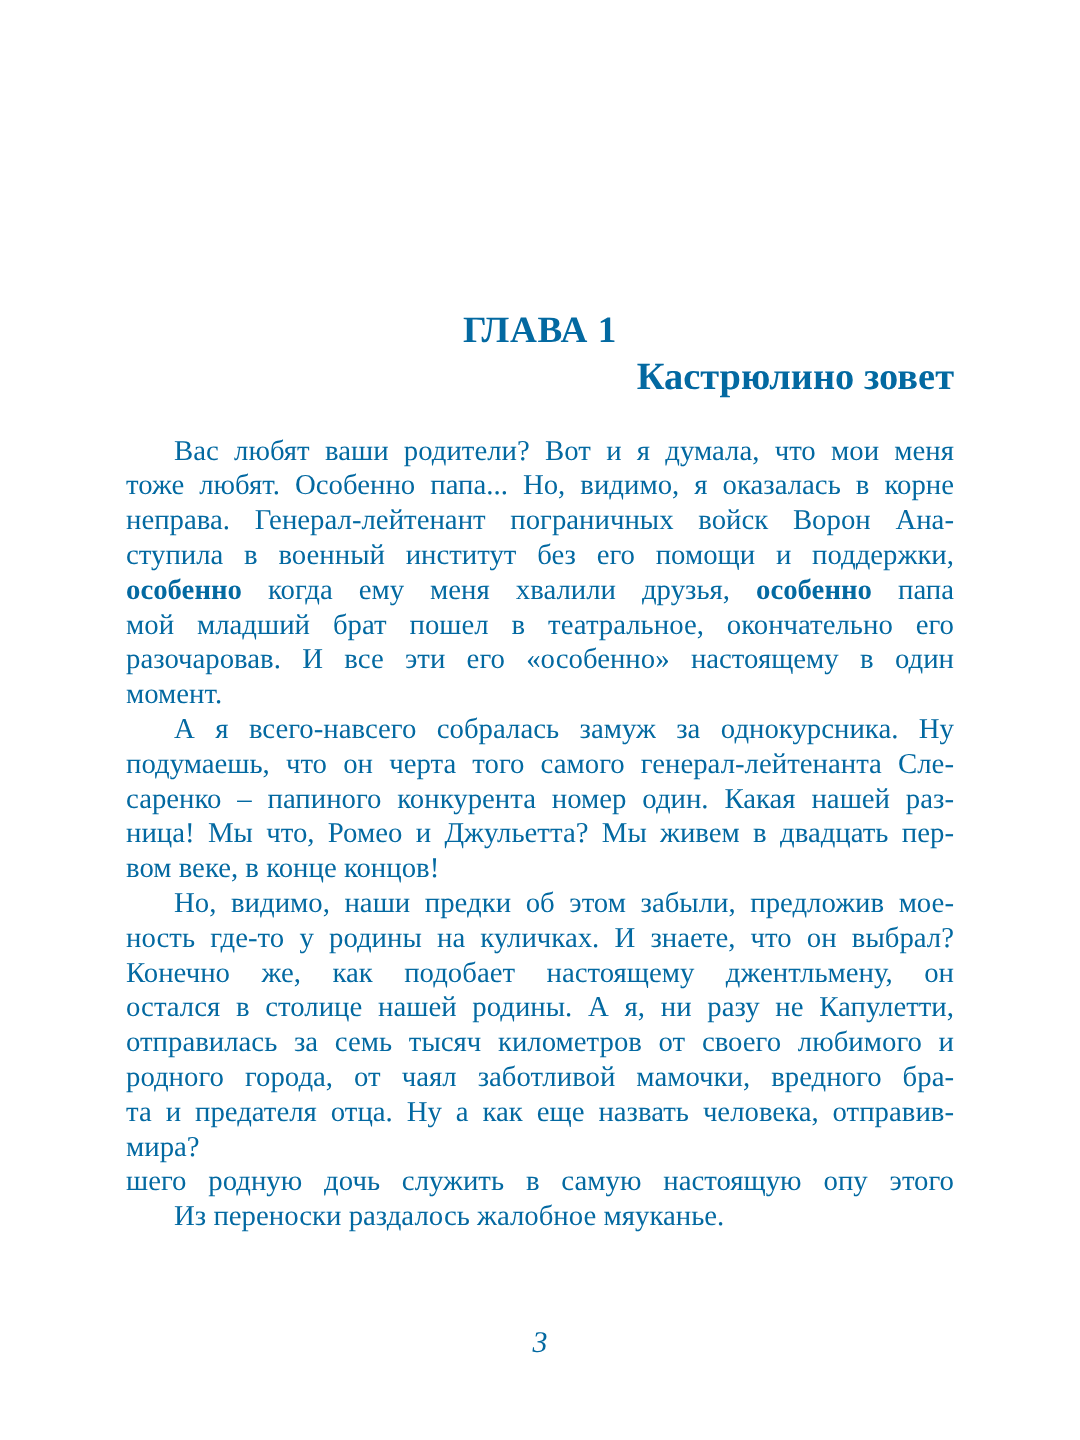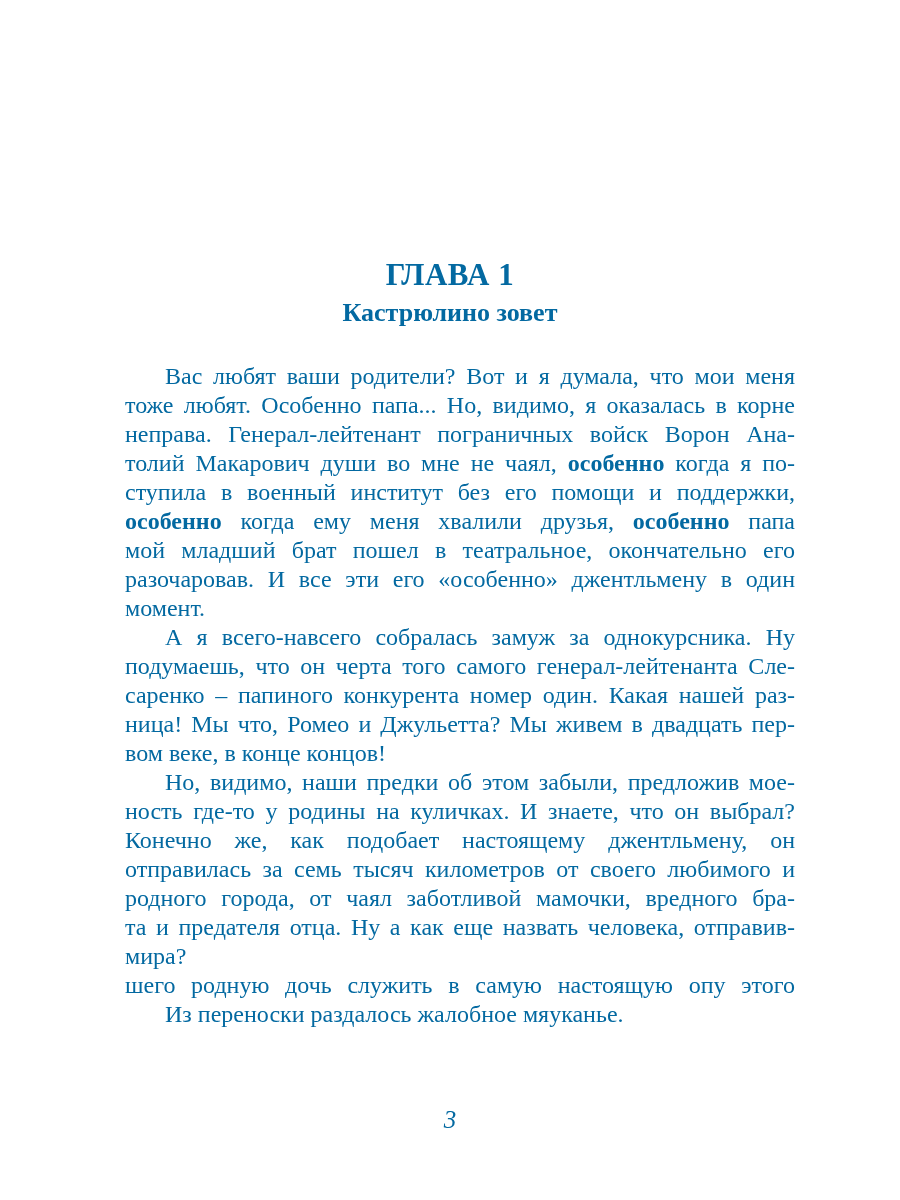--- a/index.html
+++ b/index.html
@@ -23,31 +23,30 @@
     width: 690px;
   }
   .chapter-title {
     text-align: center;
     font-weight: bold;
     font-size: 31px;
     line-height: 34px;
     letter-spacing: 0.5px;
   }
   .chapter-subtitle {
-    text-align: center;
+    text-align: right;
     font-weight: bold;
-    font-size: 26px;
+    font-size: 32px;
     line-height: 30px;
     margin-top: 6px;
   }
   .body-text {
     margin-top: 34px;
     font-size: 24px;
     line-height: 29px;
-    margin-left: 20px;
   }
   .line {
     text-align: justify;
     text-align-last: justify;
   }
   .line.plast {
     text-align-last: left;
   }
   .line.first {
     text-indent: 40px;
@@ -71,38 +70,38 @@
 
 <div class="page">
   <div class="content">
     <div class="chapter-title">ГЛАВА 1</div>
     <div class="chapter-subtitle">Кастрюлино зовет</div>
     <div class="body-text">
         <div>
           <div class="line first"><span>Вас любят ваши родители? Вот и я думала, что мои меня</span></div>
           <div class="line"><span>тоже любят. Особенно папа... Но, видимо, я оказалась в корне</span></div>
           <div class="line"><span>неправа. Генерал-лейтенант пограничных войск Ворон Ана-</span></div>
-          <div class="line"><span>толий Макарович души во мне не чаял, </span><span class="bold">особенно</span><span> когда я по-</span></div>
           <div class="line"><span>ступила в военный институт без его помощи и поддержки,</span></div>
           <div class="line"><span class="bold">особенно</span><span> когда ему меня хвалили друзья, </span><span class="bold">особенно</span><span> папа</span></div>
           <div class="line"><span>мой младший брат пошел в театральное, окончательно его</span></div>
-          <div class="line"><span>разочаровав. И все эти его «особенно» джентльмену в один</span></div>
+          <div class="line"><span>разочаровав. И все эти его «особенно» настоящему в один</span></div>
           <div class="line plast"><span>момент.</span></div>
         </div>
         <div>
           <div class="line first"><span>А я всего-навсего собралась замуж за однокурсника. Ну</span></div>
           <div class="line"><span>подумаешь, что он черта того самого генерал-лейтенанта Сле-</span></div>
           <div class="line"><span>саренко – папиного конкурента номер один. Какая нашей раз-</span></div>
           <div class="line"><span>ница! Мы что, Ромео и Джульетта? Мы живем в двадцать пер-</span></div>
           <div class="line plast"><span>вом веке, в конце концов!</span></div>
         </div>
         <div>
           <div class="line first"><span>Но, видимо, наши предки об этом забыли, предложив мое-</span></div>
           <div class="line"><span>ность где-то у родины на куличках. И знаете, что он выбрал?</span></div>
           <div class="line"><span>Конечно же, как подобает настоящему джентльмену, он</span></div>
+          <div class="line"><span>остался в столице нашей родины. А я, ни разу не Капулетти,</span></div>
           <div class="line"><span>отправилась за семь тысяч километров от своего любимого и</span></div>
           <div class="line"><span>родного города, от чаял заботливой мамочки, вредного бра-</span></div>
           <div class="line"><span>та и предателя отца. Ну а как еще назвать человека, отправив-</span></div>
           <div class="line plast"><span>мира?</span></div>
           <div class="line"><span>шего родную дочь служить в самую настоящую опу этого</span></div>
         </div>
         <div>
           <div class="line first plast"><span>Из переноски раздалось жалобное мяуканье.</span></div>
         </div>
       </div>

